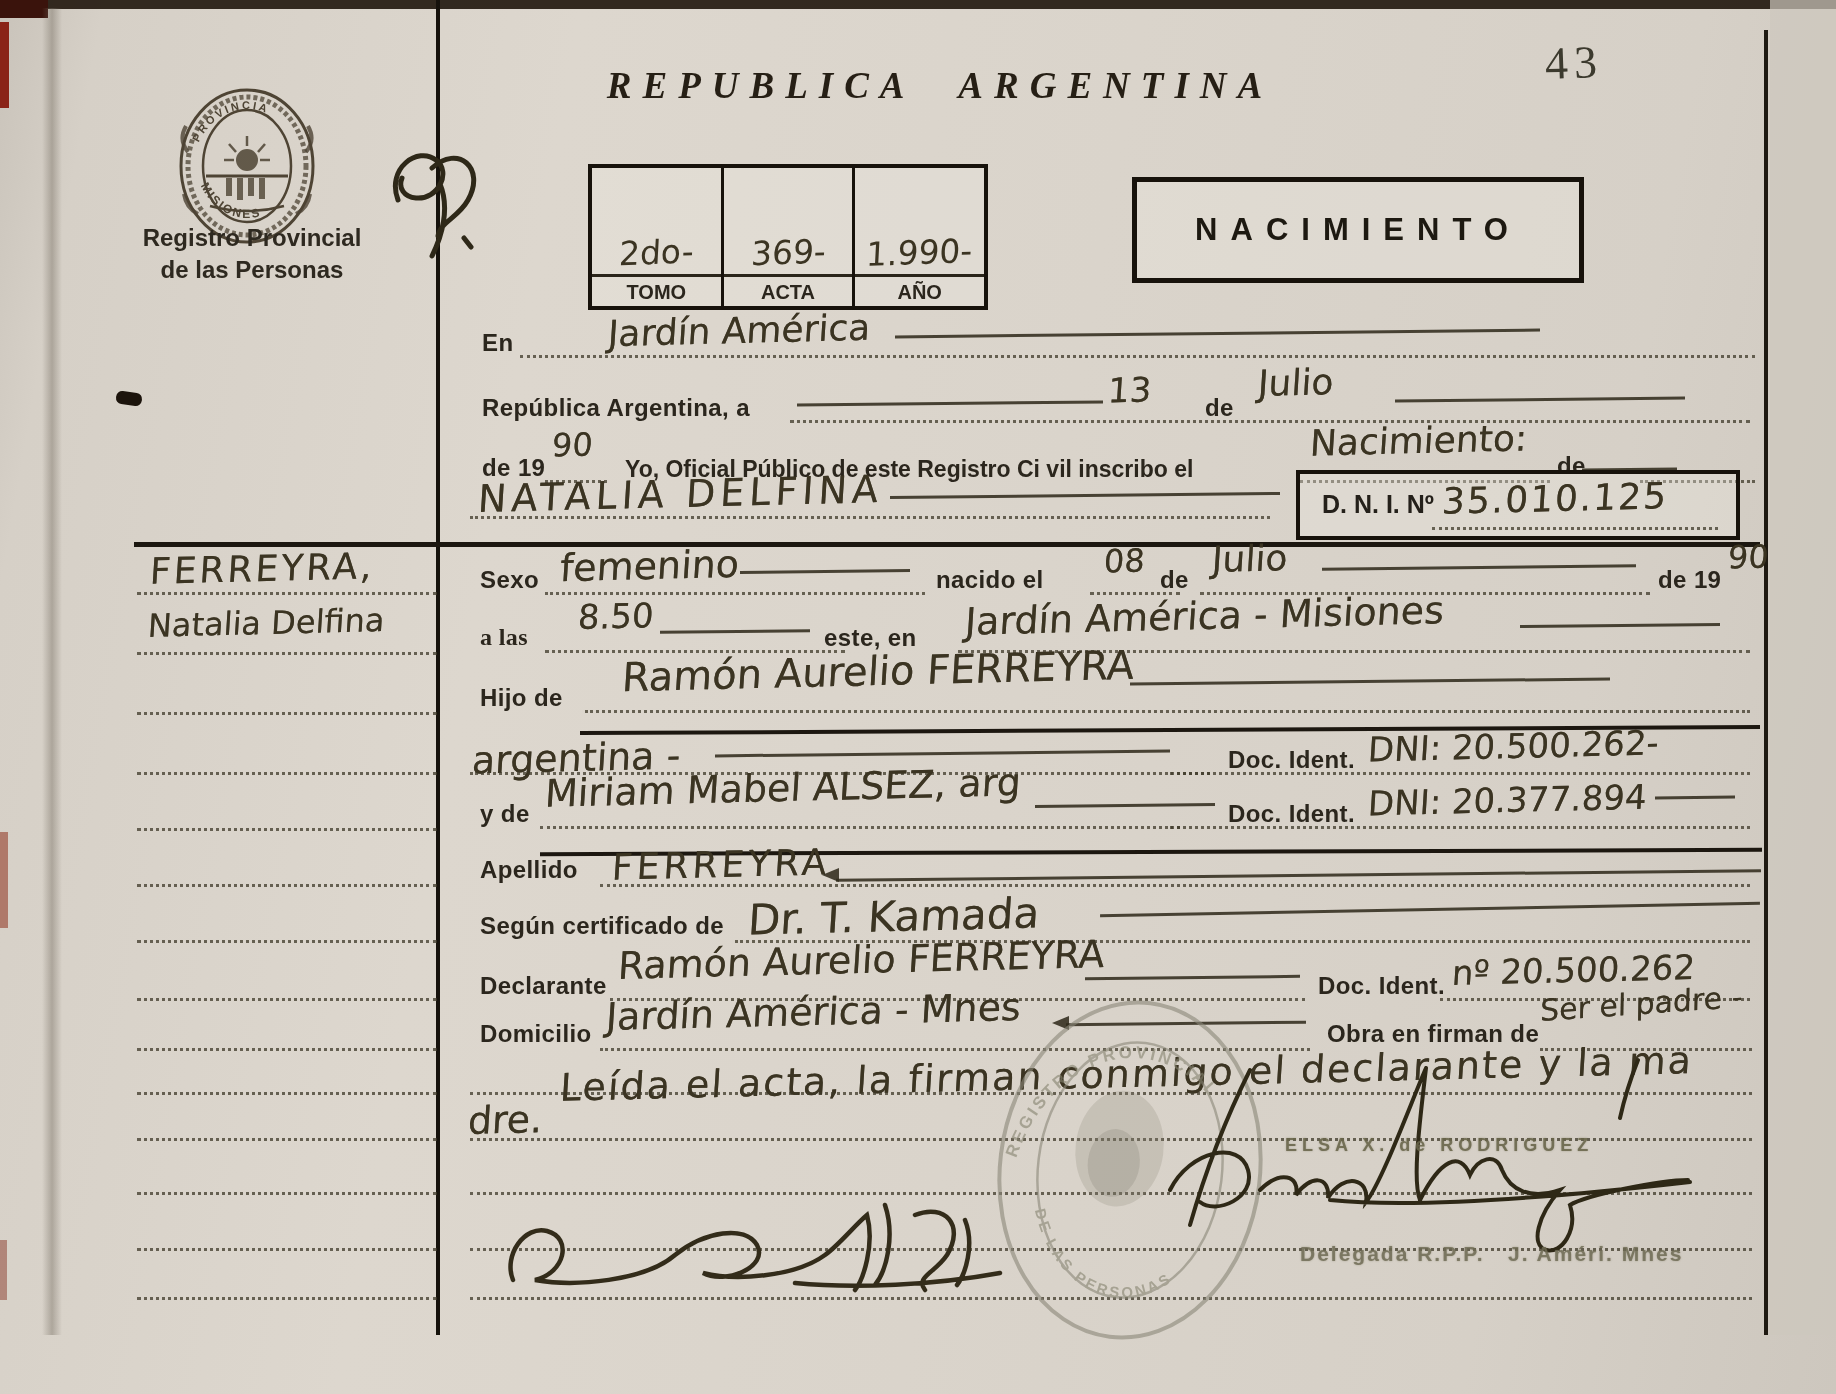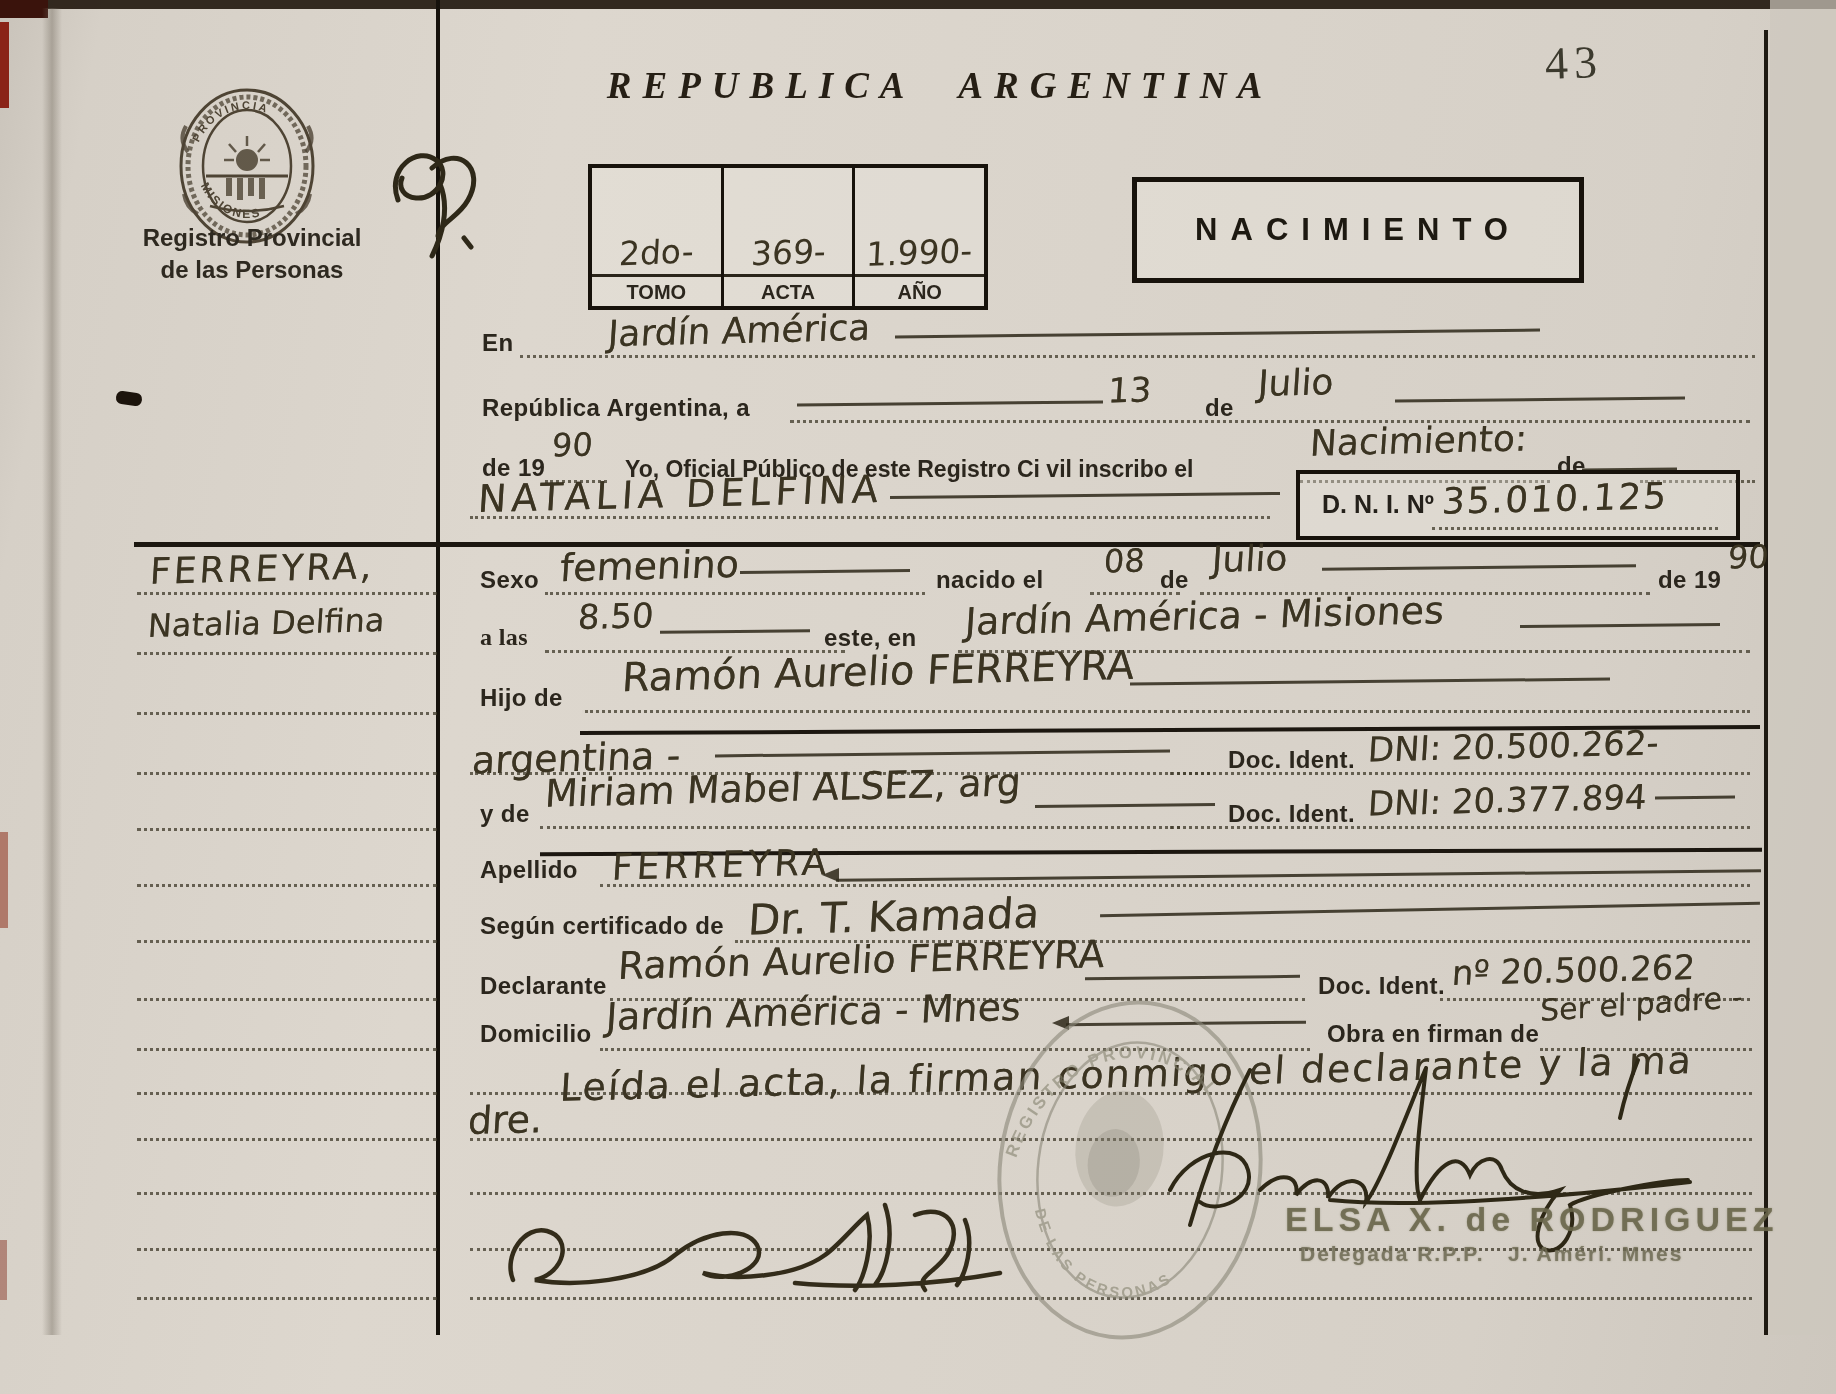--- a/index.html
+++ b/index.html
@@ -259,18 +259,18 @@
   </svg>
 
   <svg style="position:absolute;left:495px;top:1185px;" width="530" height="120" viewBox="0 0 530 120">
     <path d="M18,95 C8,70 30,40 52,46 C78,53 70,88 40,95 C80,102 150,96 180,70 C210,46 250,40 262,60 C274,82 230,100 208,88 C240,96 300,92 330,70 C344,60 360,40 372,30 C380,60 368,95 360,105 M390,20 C400,50 392,85 380,100 M420,30 C450,18 470,40 452,70 C440,88 420,92 430,105 M470,35 C480,60 470,90 462,100 M300,98 C360,104 440,100 505,88" fill="none" stroke="#332c1a" stroke-width="4.5" stroke-linecap="round"></path>
   </svg>
 
   <svg style="position:absolute;left:1130px;top:1040px;" width="570" height="230" viewBox="0 0 570 230">
     <path d="M120,30 C90,90 70,150 60,185 M40,150 C60,110 110,100 118,130 C126,158 86,175 70,162 M130,150 C150,130 170,135 166,155 C180,135 200,135 198,158 C214,132 240,138 236,162 C252,142 282,60 296,28 M296,28 C290,80 282,140 290,160 C310,120 330,110 340,135 C348,118 366,112 372,130 C380,150 400,160 430,150 C408,175 400,205 416,210 C432,214 448,190 440,165 C456,155 530,140 558,140 M200,160 C280,168 420,158 560,142 M508,20 C500,40 494,60 490,78" fill="none" stroke="#2e2816" stroke-width="4" stroke-linecap="round"></path>
   </svg>
 
-  <span class="stamp-text" style="left:1285px;top:1200px;font-size:34px;letter-spacing:5px;">ELSA X. de RODRIGUEZ</span>
+  <span class="stamp-text" style="left:1285px;top:1135px;font-size:18px;letter-spacing:5px;">ELSA X. de RODRIGUEZ</span>
   <span class="stamp-text" style="left:1300px;top:1242px;font-size:21px;letter-spacing:2px;color:rgba(110,106,84,.8);">Delegada R.P.P.</span>
   <span class="stamp-text" style="left:1508px;top:1242px;font-size:21px;letter-spacing:2px;color:rgba(110,106,84,.8);">J. Améri.  Mnes</span>
 
 
 </div>
 
 </body></html>

